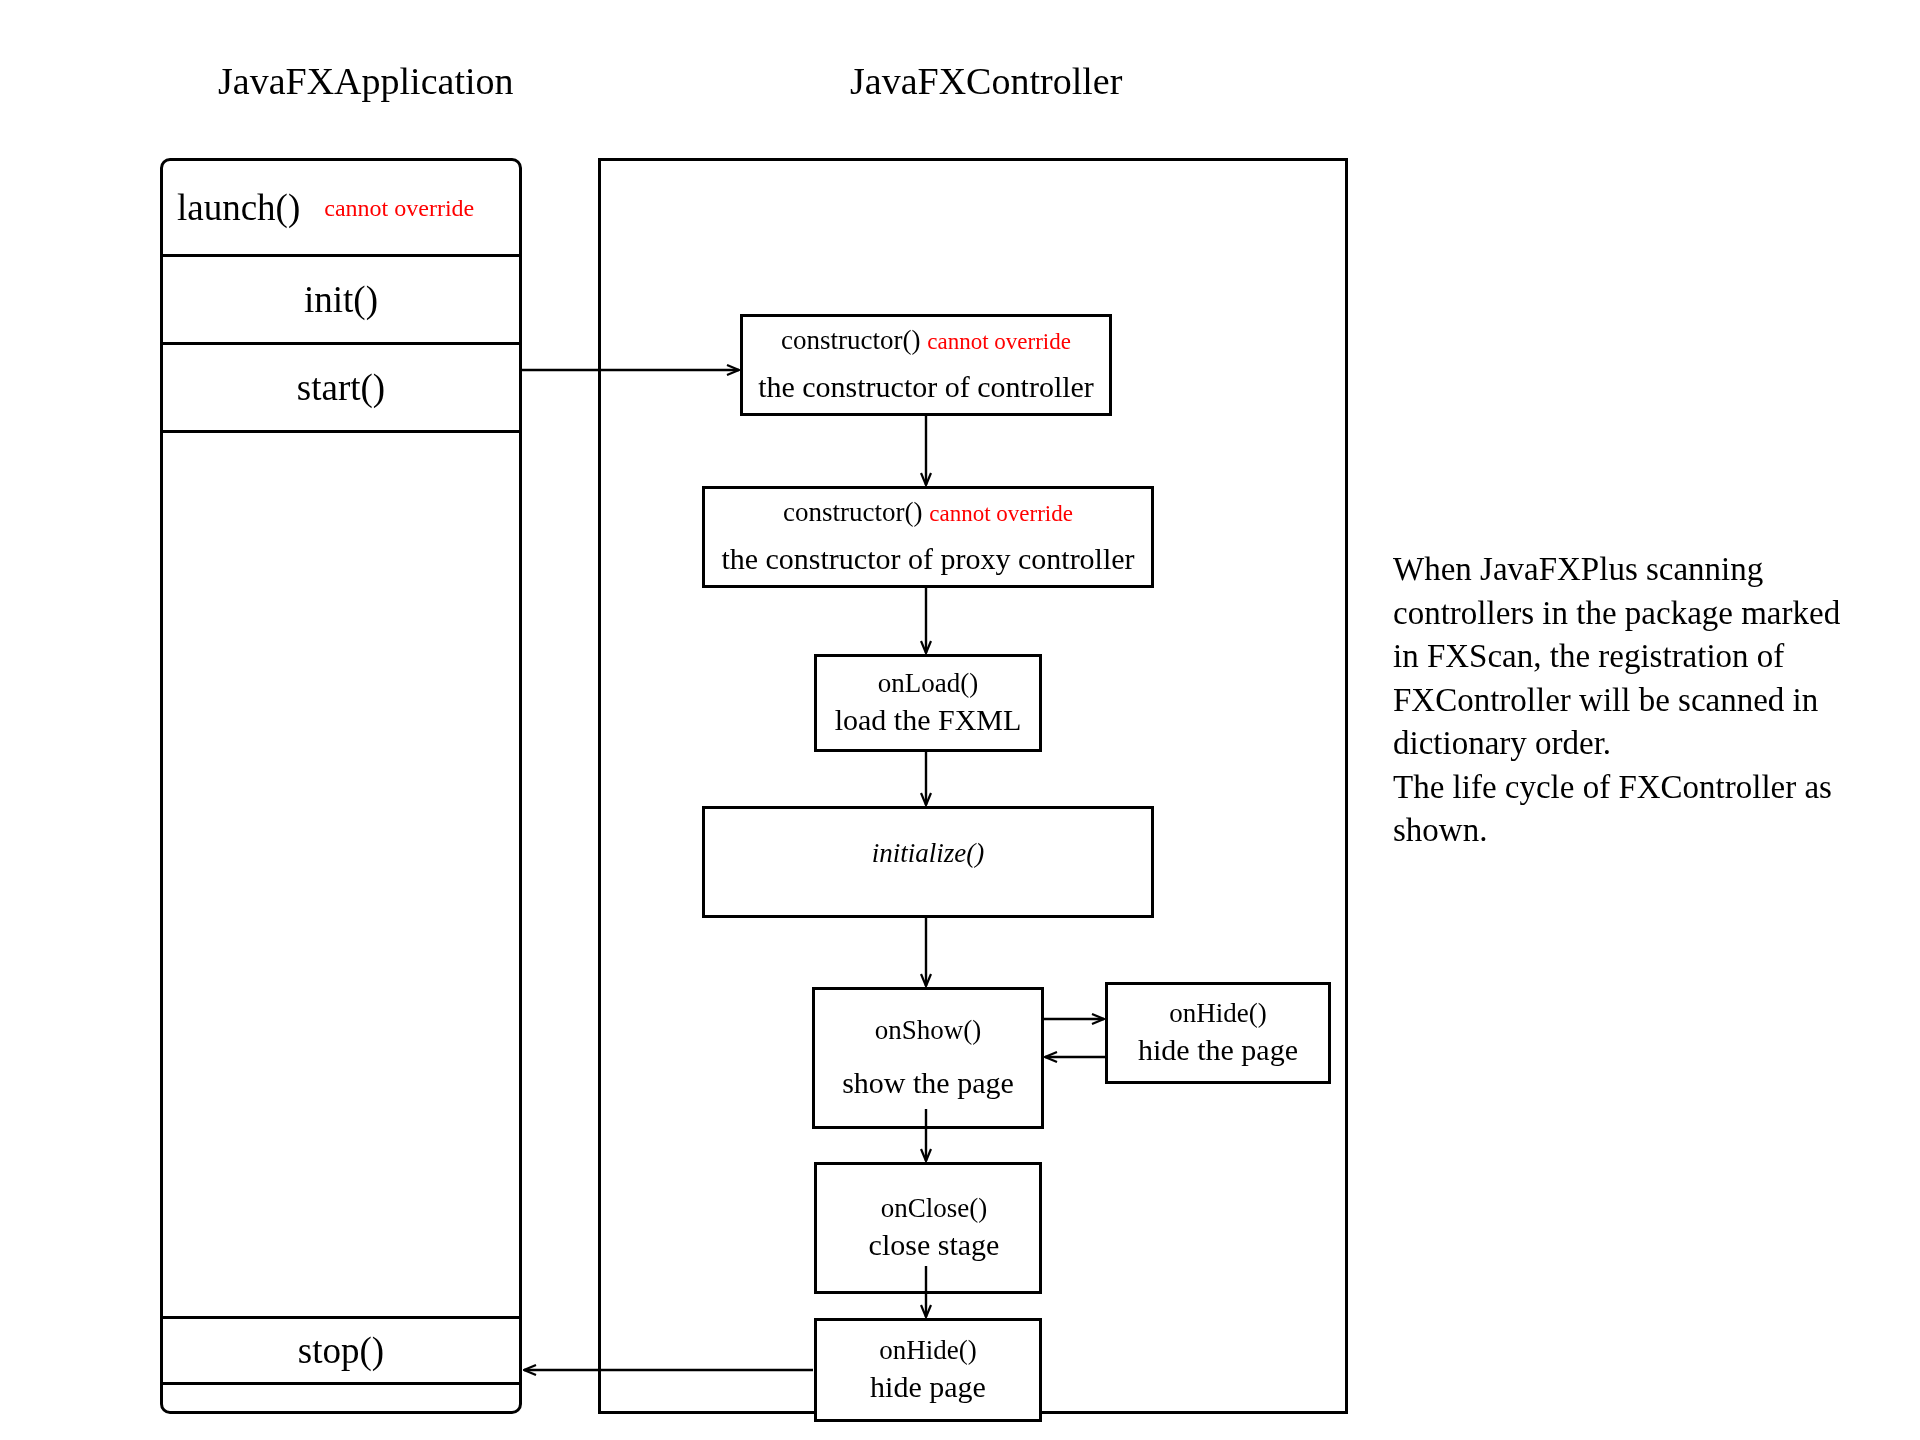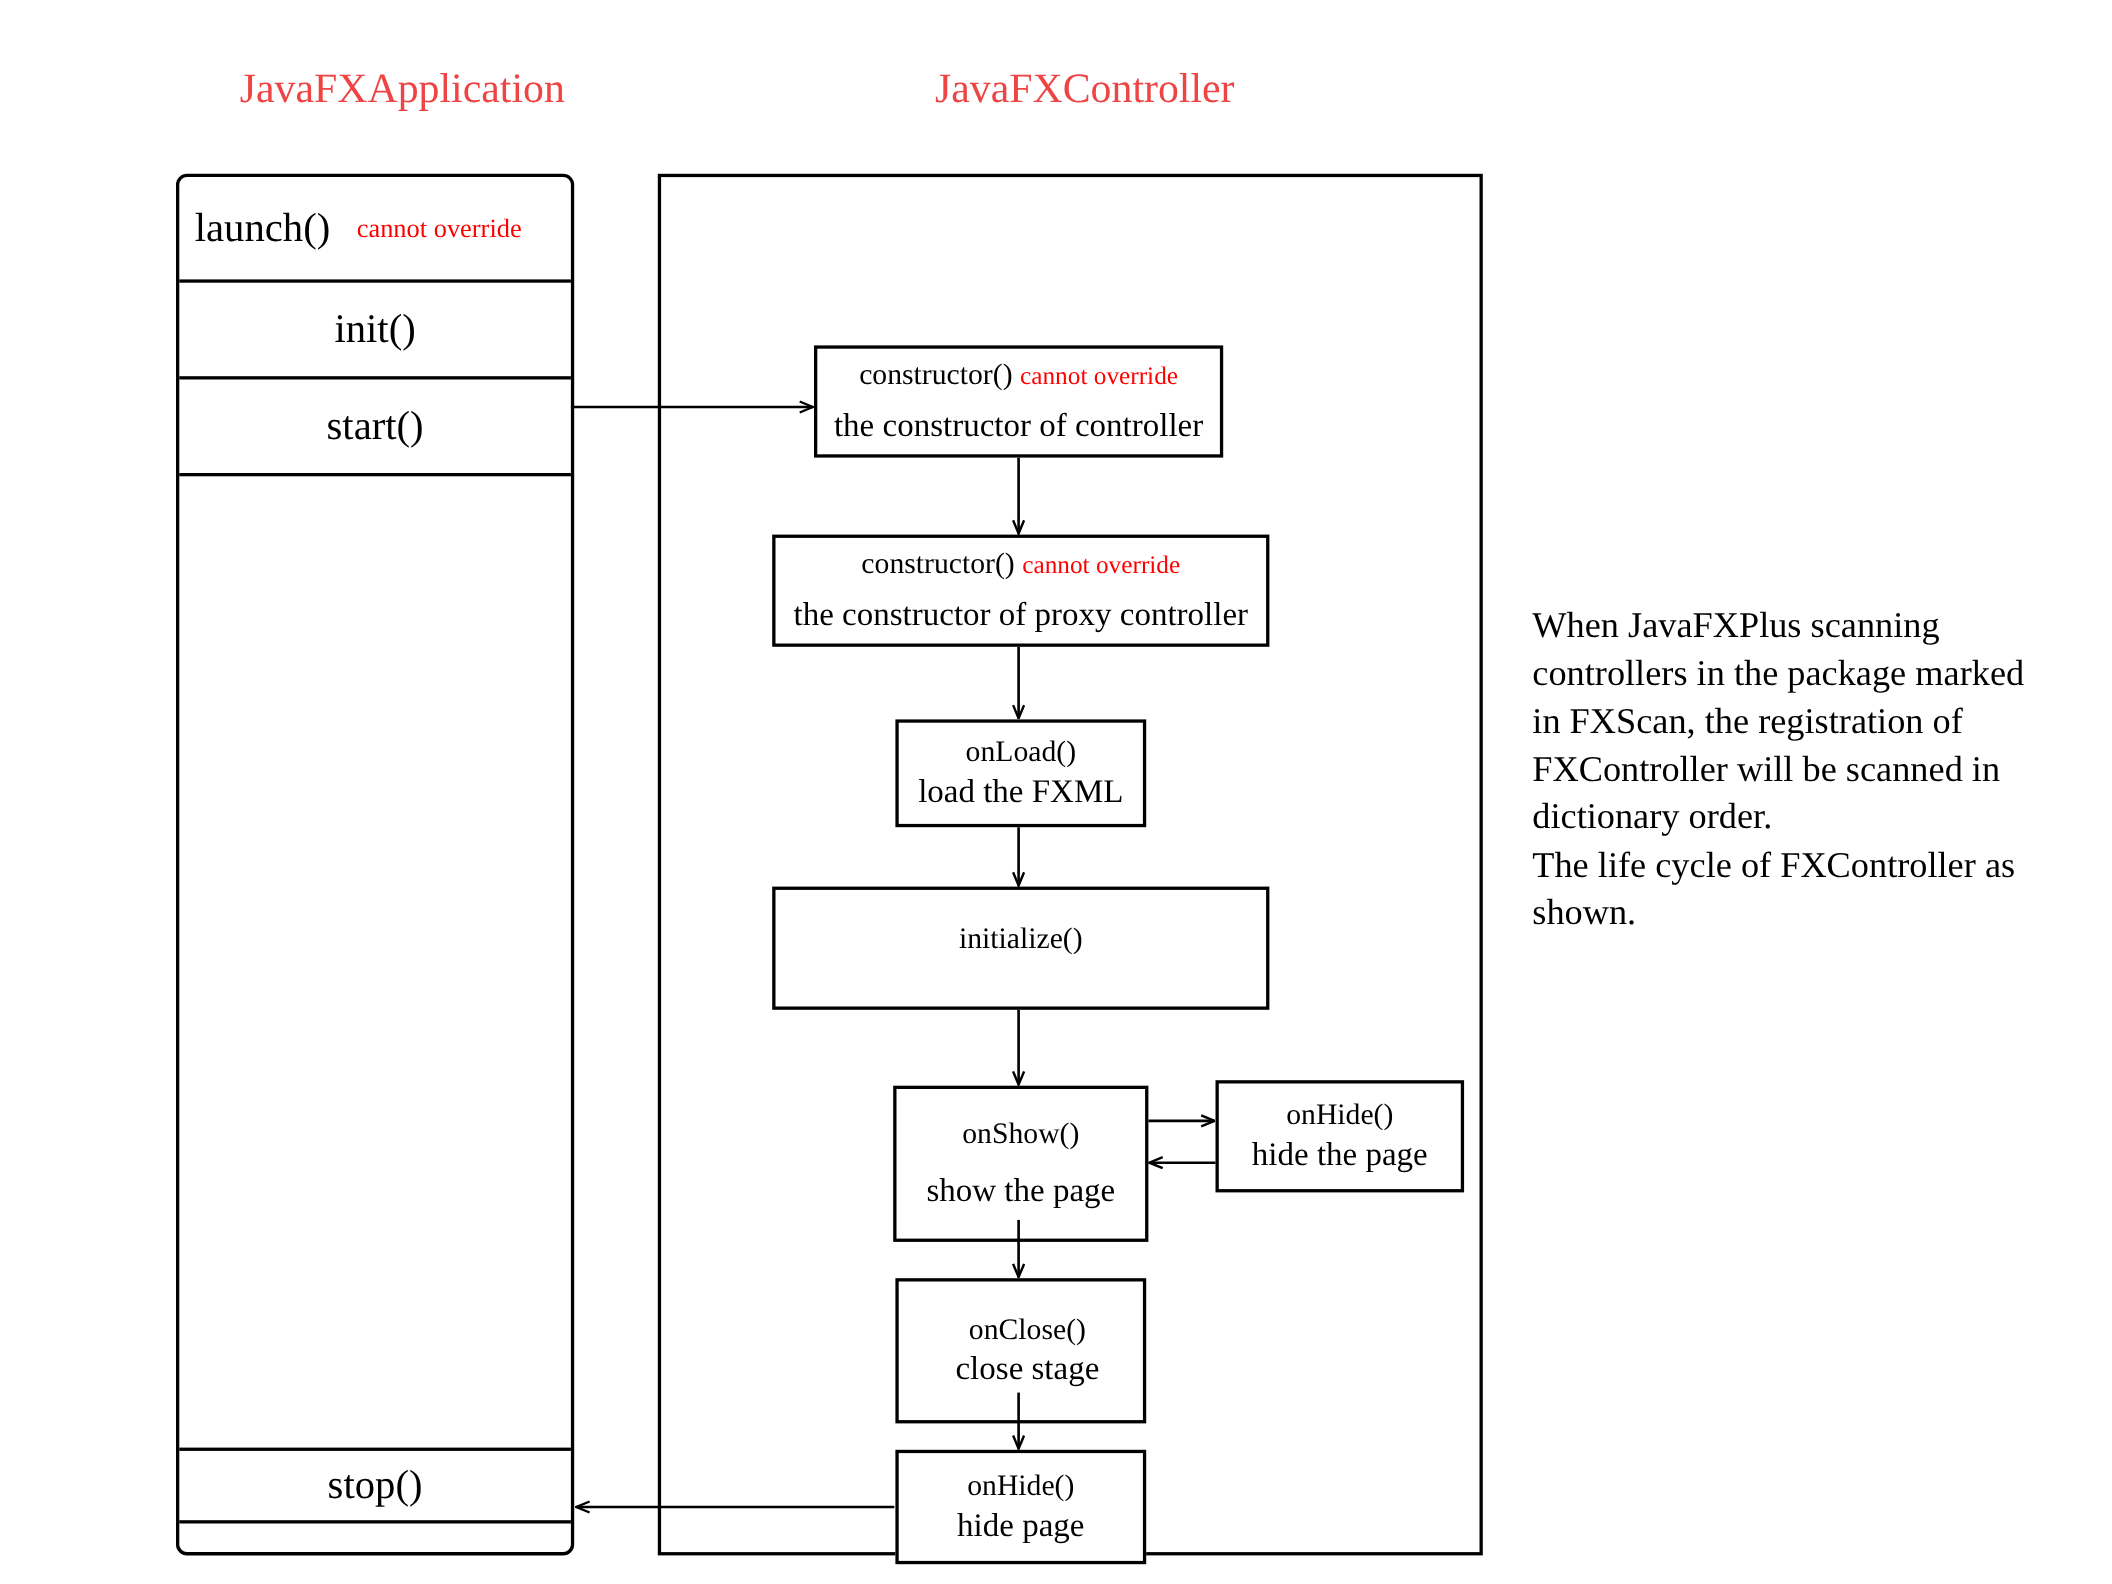--- a/index.html
+++ b/index.html
@@ -22,21 +22,21 @@
     width: 1920px;
     height: 1440px;
   }
 
   
   .class-title {
     position: absolute;
     font-size: 38px;
     line-height: 1;
     white-space: nowrap;
-    color: #ef4444;
+    color: #000000;
   }
 
   
   .class-panel {
     position: absolute;
     border: 3px solid #000;
     box-sizing: border-box;
     background: #fff;
   }
   .class-row {
@@ -165,21 +165,21 @@
     </div>
     <div class="gap-sm"></div>
     <div class="flow-line-2">the constructor of proxy controller</div>
   </div>
 
   <div class="flow-box" style="left:814px; top:654px; width:228px; height:98px;">
     <div class="flow-line-1">onLoad()</div>
     <div class="flow-line-2">load the FXML</div>
   </div>
 
-  <div class="flow-box" style="left:702px; top:806px; width:452px; height:112px;">
+  <div class="flow-box" style="left:702px; top:806px; width:452px; height:112px;font-style:italic;">
     <div class="flow-line-1">initialize()</div>
     <div class="gap-md"></div>
   </div>
 
   <div class="flow-box" style="left:812px; top:987px; width:232px; height:142px;">
     <div class="flow-line-1">onShow()</div>
     <div class="gap-md"></div>
     <div class="flow-line-2">show the page</div>
   </div>
 

